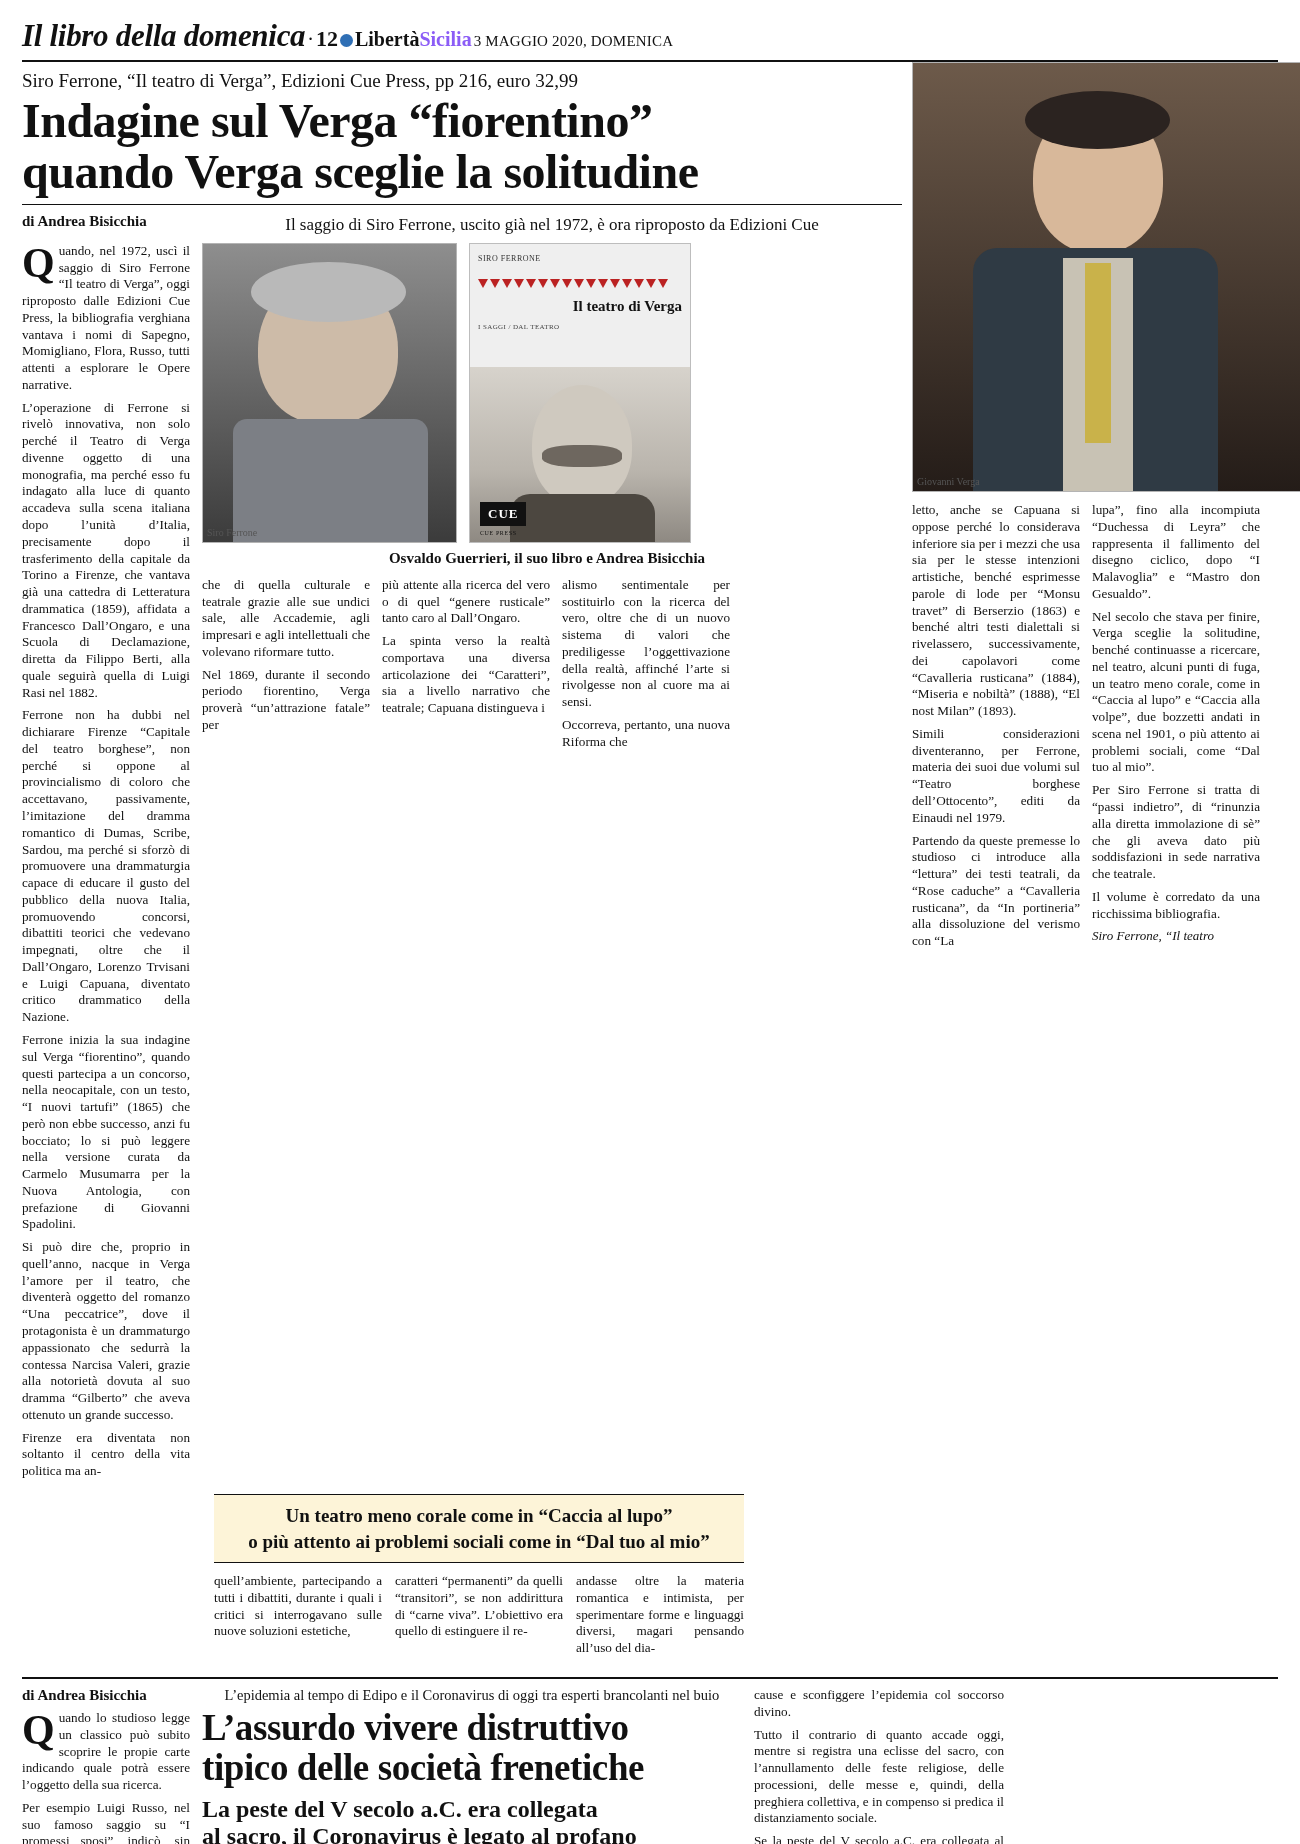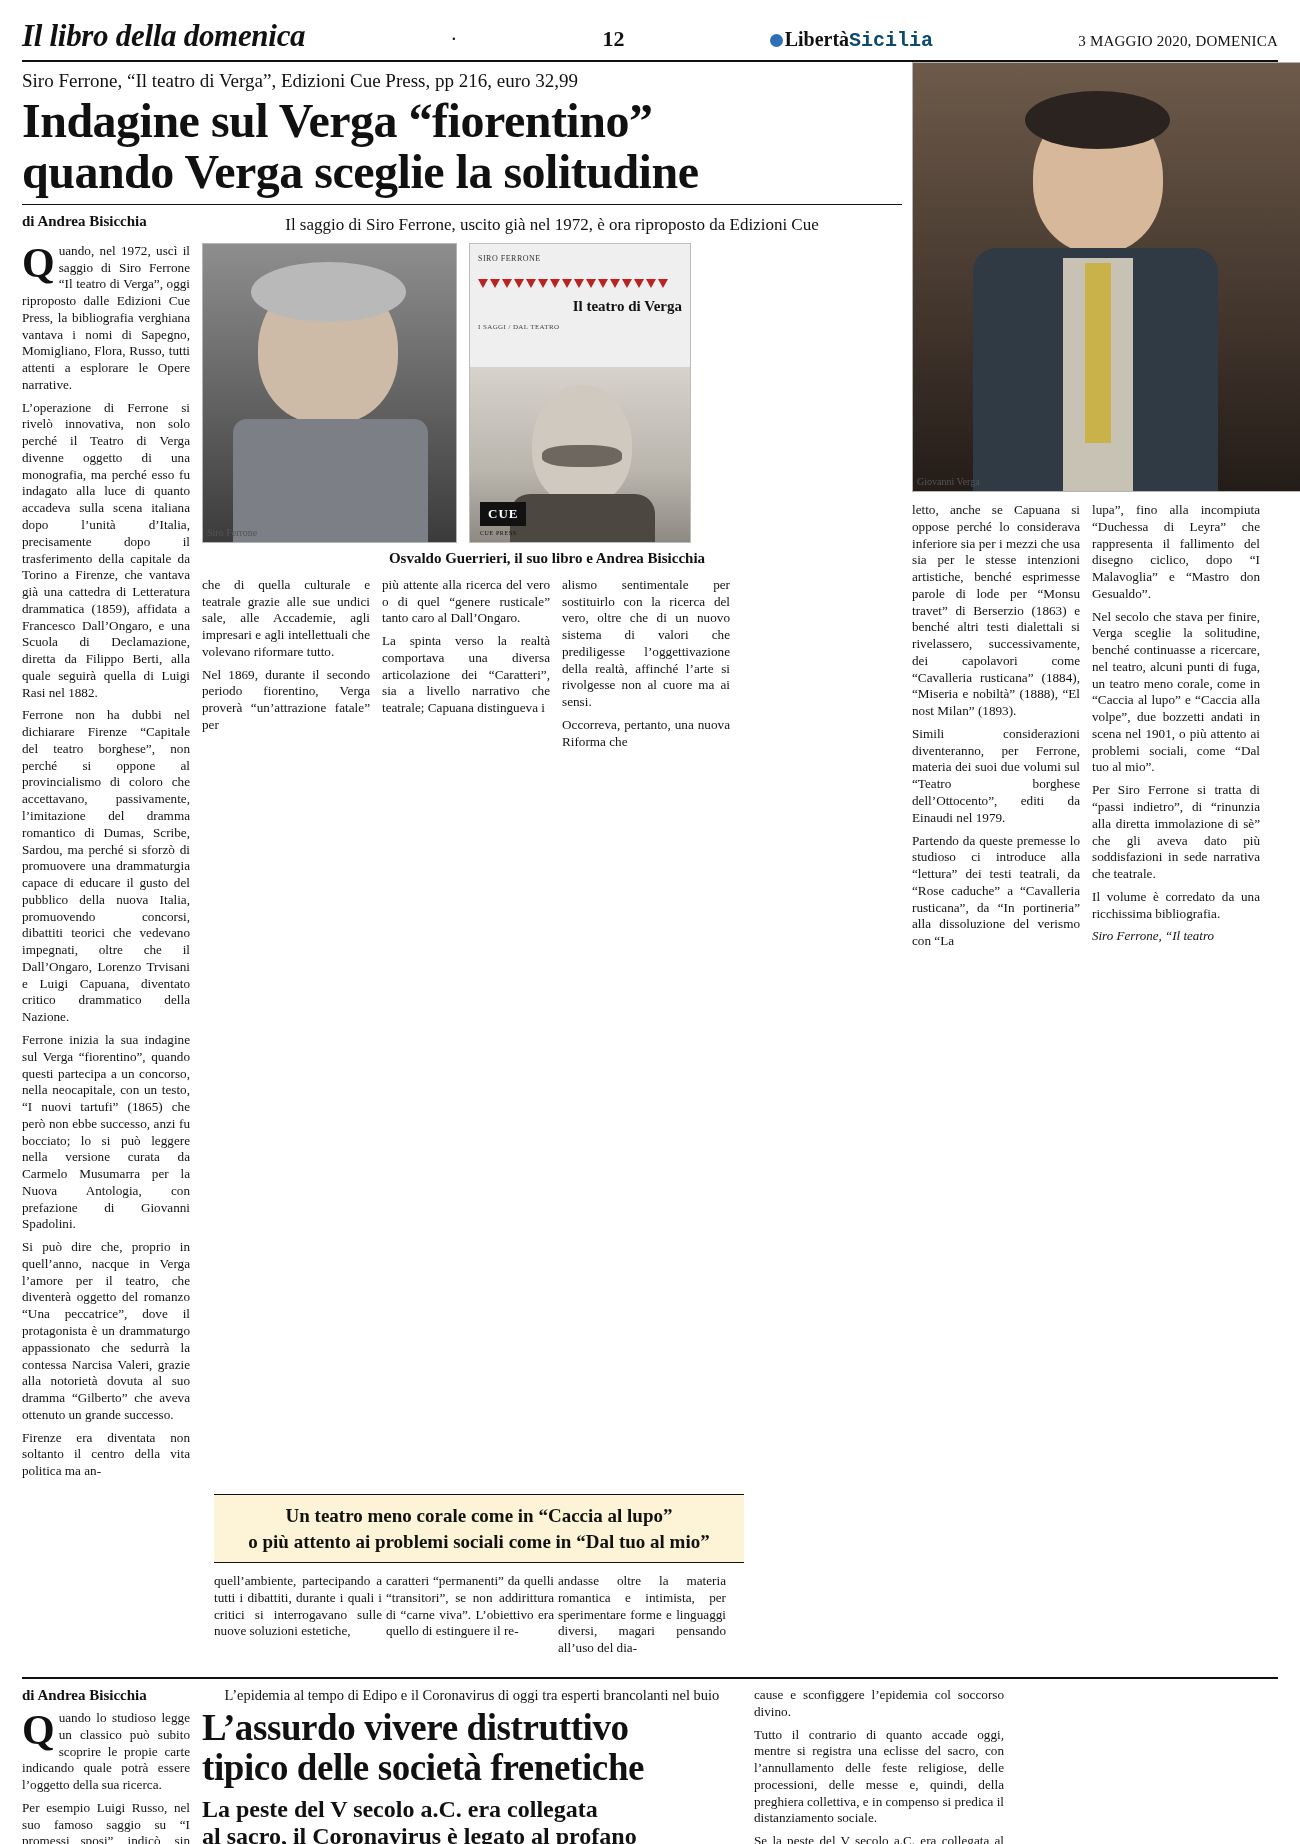--- a/index.html
+++ b/index.html
@@ -7,31 +7,31 @@
   body {
     width:1300px; height:1844px;
     background:#ffffff;
     font-family:"Liberation Serif", serif;
     color:#111;
     position:relative;
   }
   .page { width:1300px; height:1844px; position:relative; padding:18px 22px 10px 22px; }
 
   
-  .masthead { display:flex; align-items:baseline; gap:16px; border-bottom:none; padding-bottom:2px;justify-content:space-between; }
+  .masthead { display:flex; align-items:baseline; gap:2px; border-bottom:none; padding-bottom:2px; }
   .masthead-title {
     font-family:"Liberation Serif", serif;
     font-weight:bold; font-style:italic;
     font-size:31px; letter-spacing:-0.3px; color:#111;
   }
   .masthead-dot { font-size:20px; }
   .masthead-page { font-weight:bold; font-size:22px; }
   .masthead-brand { font-size:20px; font-weight:bold; }
   .masthead-brand .lb1 { color:#111; }
-  .masthead-brand .lb2 { color:#0c4a6e;font-family:Liberation Mono, monospace; }
+  .masthead-brand .lb2 { color:#8b5cf6; }
   .brand-globe {
     display:inline-block; width:13px; height:13px; border-radius:50%;
     background:#2f6fb5; margin-right:2px; position:relative; top:1px;
   }
   .masthead-date { font-size:15px; letter-spacing:0.2px; }
   .rule-top { border-top:2px solid #111; margin-top:4px; }
 
   
   .top-wrap { display:flex; gap:10px; }
   .top-left { width:880px; }
@@ -241,21 +241,21 @@
     </div>
   </div>
 
   <div style="display:flex;gap:12px;">
     <div style="width:180px;"></div>
     <div style="width:530px;">
       <div class="pullquote">
         <div>Un teatro meno corale come in “Caccia al lupo”</div>
         <div>o più attento ai problemi sociali come  in “Dal tuo al mio”</div>
       </div>
-      <div style="display:flex;gap:4px;">
+      <div style="display:flex;gap:13px;">
         <div class="col" style="width:168px;">
           <p>quell’ambiente, partecipando a tutti i dibattiti, durante i quali i critici si interrogavano sulle nuove soluzioni estetiche,</p>
         </div>
         <div class="col" style="width:168px;">
           <p>caratteri “permanenti” da quelli “transitori”, se non addirittura di “carne viva”. L’obiettivo era quello di estinguere il re-</p>
         </div>
         <div class="col" style="width:168px;">
           <p>andasse oltre la materia romantica e intimista, per sperimentare forme e linguaggi diversi, magari pensando all’uso del dia-</p>
         </div>
       </div>

